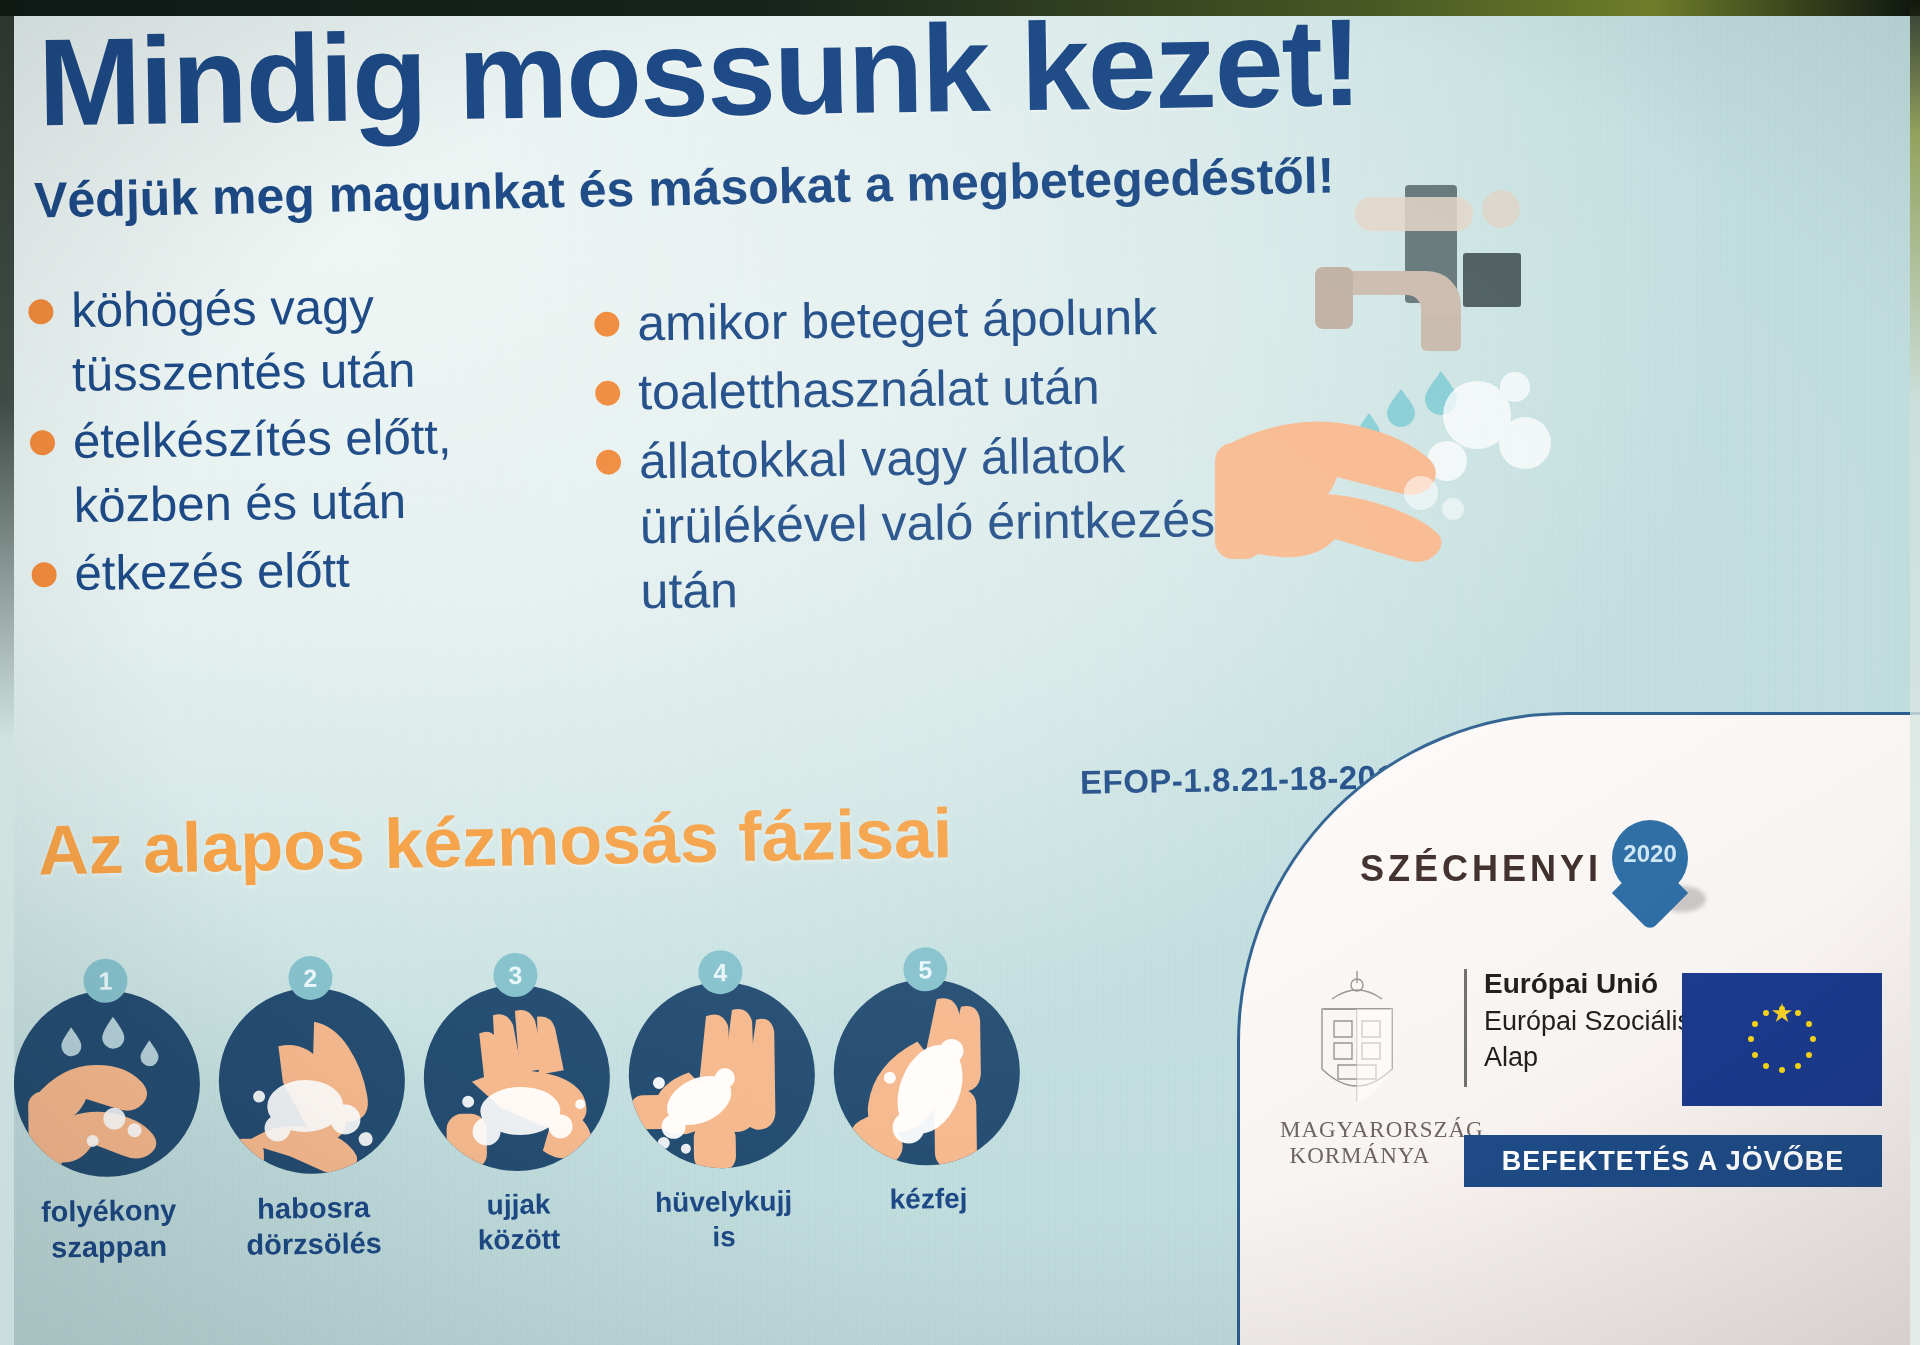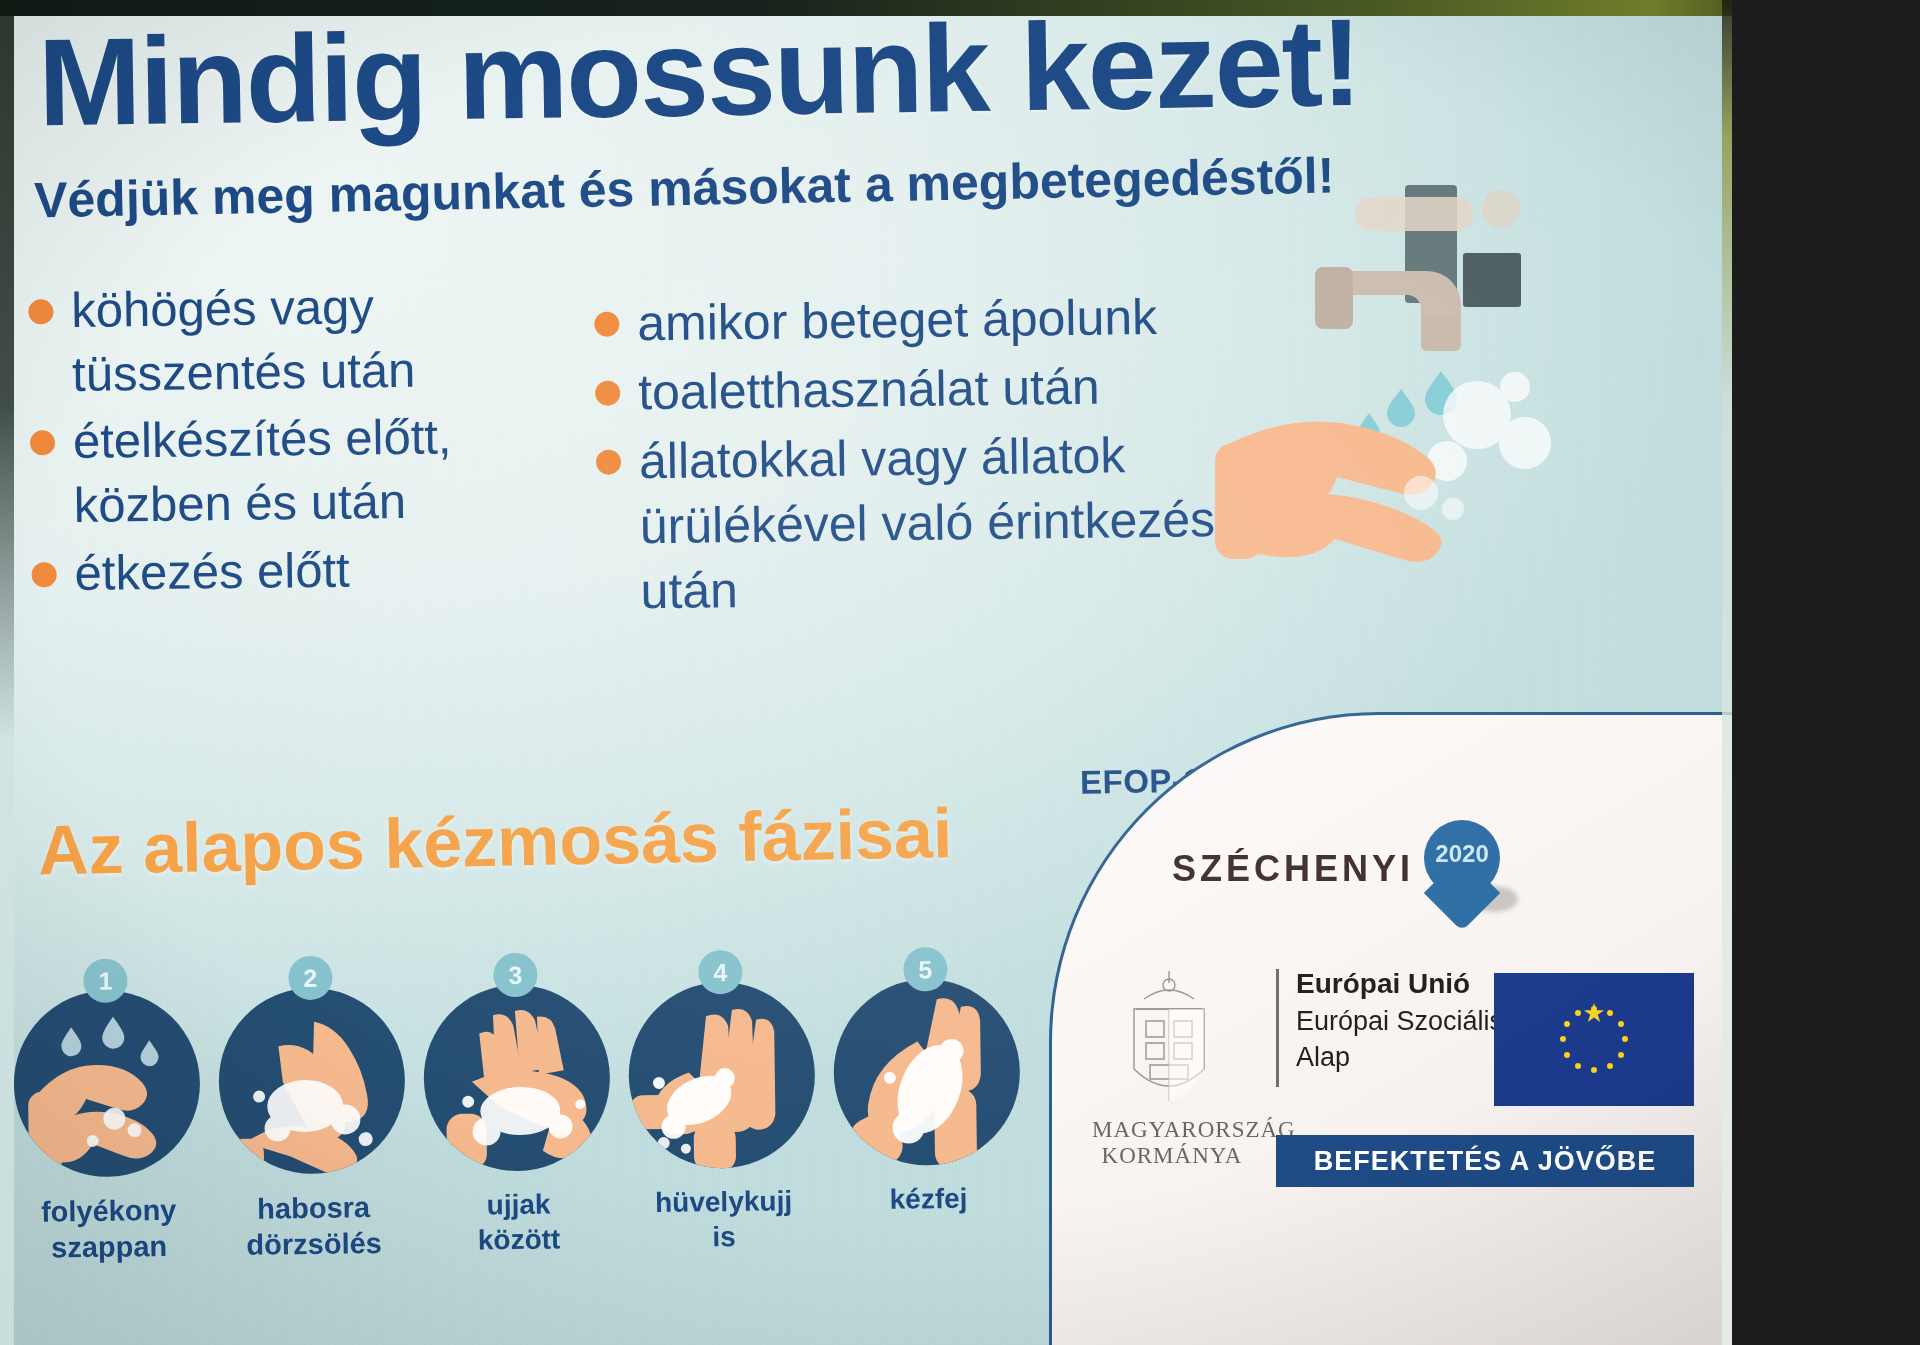--- a/index.html
+++ b/index.html
@@ -1,18 +1,18 @@
 <!DOCTYPE html>
 <html><head>
 <meta charset="utf-8">
 <style>
   html,body{margin:0;padding:0;background:#1c1c1c;}
   body{font-family:"Liberation Sans",sans-serif;}
   #poster{
-    position:relative;width:1732px;height:1345px;overflow:hidden;
+    position:relative;width:1920px;height:1345px;overflow:hidden;
     background:
       radial-gradient(ellipse 1400px 900px at 18% 18%, #eef6f4 0%, #e4f0ef 42%, #d2e7e6 72%, #bfdcdd 100%),
       linear-gradient(160deg,#e9f4f2 0%,#d8ebe9 45%,#c3e0e1 100%);
   }
   
   #texture{
     position:absolute;inset:0;pointer-events:none;
     background-image:
       repeating-linear-gradient(90deg, rgba(255,255,255,.18) 0 1px, rgba(0,0,0,0) 1px 3px),
       repeating-linear-gradient(0deg, rgba(0,0,0,.035) 0 1px, rgba(0,0,0,0) 1px 3px);

